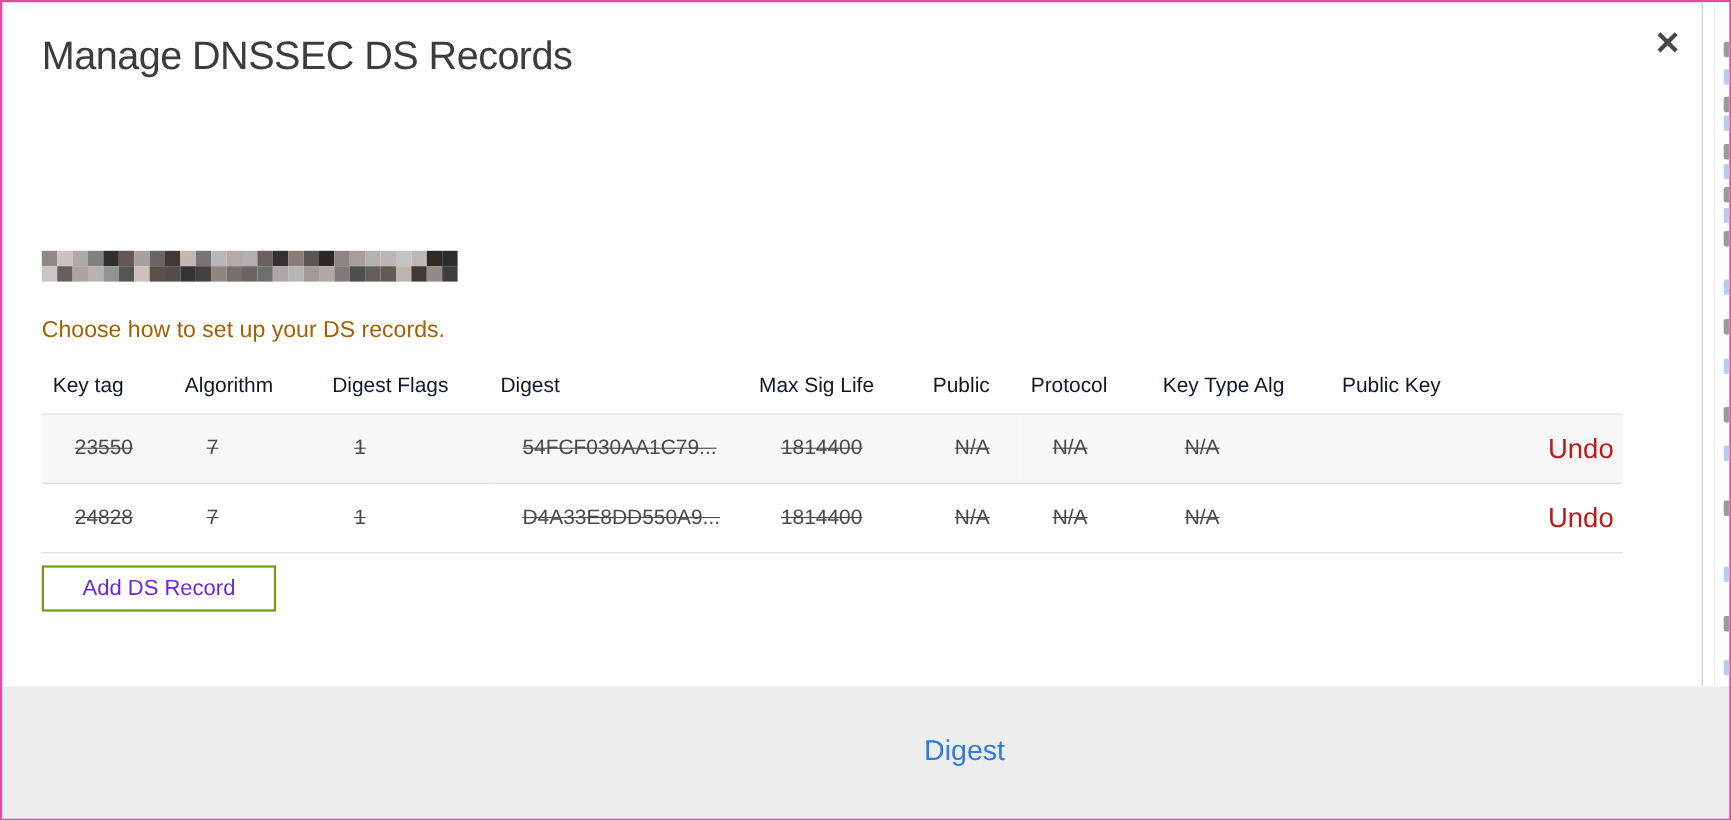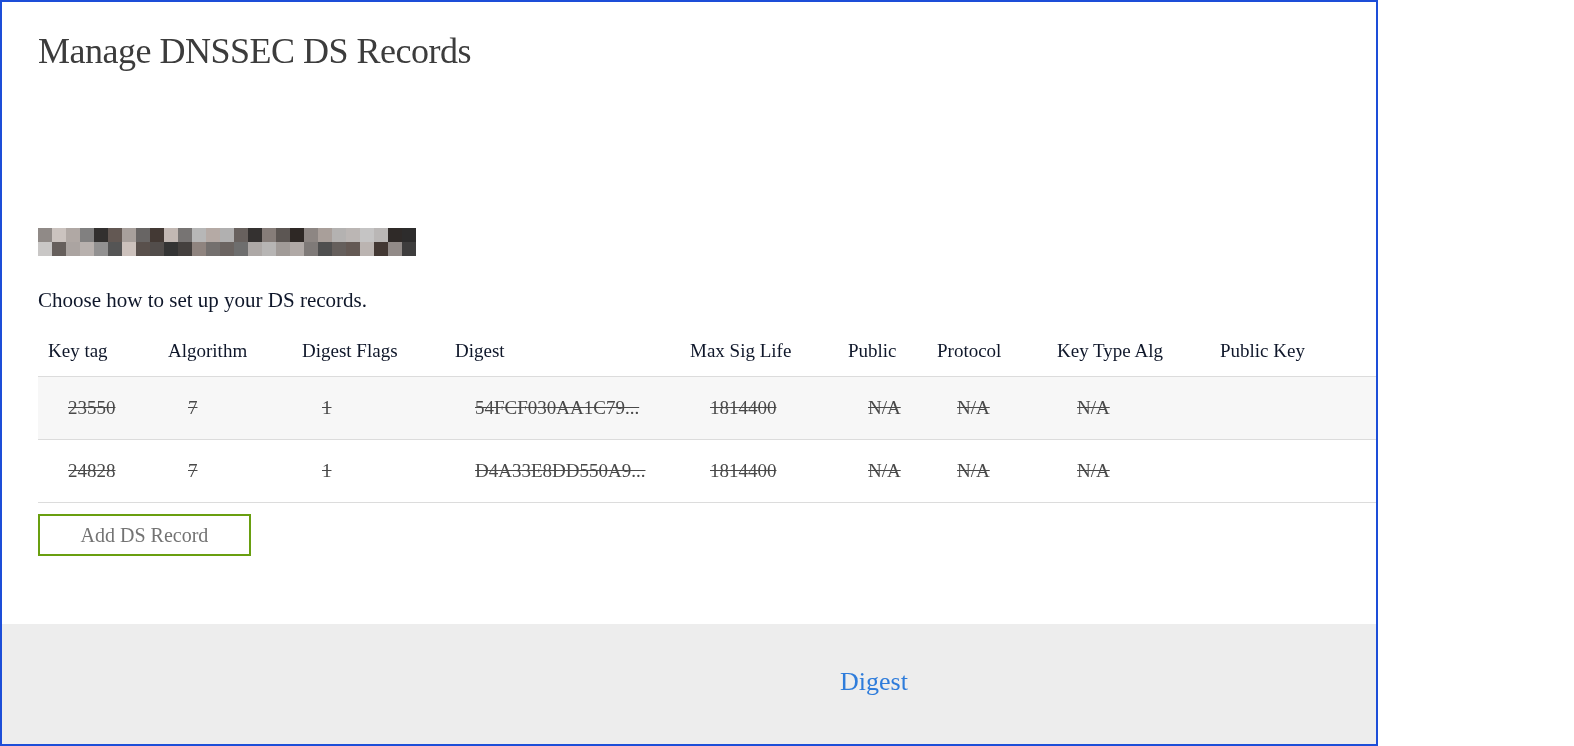--- a/index.html
+++ b/index.html
@@ -1,39 +1,39 @@
 <!DOCTYPE html>
 <html><head>
 <meta charset="utf-8">
 <style>
   html,body { margin:0; padding:0; background:#fff; }
   .screen {
     position:relative;
-    width:1378px; height:746px;
+    width:1574px; height:746px;
     box-sizing:border-box;
-    border:2px solid #1d4ed8;
+    border:2px solid #ec4899;
     background:#ffffff;
-    font-family:Liberation Serif, serif;
+    font-family:Liberation Sans, sans-serif;
     overflow:hidden;
   }
   .title {
     position:absolute; left:36px; top:28px;
     font-size:36px; letter-spacing:-0.5px;
     color:#3c3c3c; font-weight:400;
   }
   .close-btn {
     position:absolute; left:1494px; top:18px;
     width:40px; height:40px; line-height:40px; text-align:center;
     font-size:29px; font-weight:bold; color:#474747; cursor:pointer;
   }
   .domain-redacted { position:absolute; left:36px; top:226px; font-size:0; }
   .domain-redacted .px { display:inline-block; width:14px; height:14px; }
   .instruction {
     position:absolute; left:36px; top:286px;
-    font-size:21px; color:#0f172a;
+    font-size:21px; color:#a16207;
   }
   table.ds-table {
     position:absolute; left:36px; top:324px;
     width:1437px; border-collapse:collapse; table-layout:fixed;
   }
   .ds-table th {
     height:50px; text-align:left; vertical-align:middle;
     padding:0 0 0 10px; font-size:19px; font-weight:400; color:#0f172a;
   }
   .ds-table tbody tr { height:63px; }
@@ -43,21 +43,21 @@
   .ds-table tbody tr:last-child { border-bottom:1px solid #dcdcdc; }
   .ds-table td {
     padding:0 0 0 10px; font-size:19px; color:#494949; vertical-align:middle;
   }
   .ds-table td .struck { text-decoration:line-through;margin-left:20px; }
   .ds-table td.action-cell { text-align:right; padding-right:8px; }
   .undo-link { color:#b91c1c; text-decoration:none; font-size:25px; cursor:pointer; }
   .add-btn {
     position:absolute; left:36px; top:512px;
     width:213px; height:42px;
-    background:#ffffff; border:2px solid #699f10; color:#737373;
+    background:#ffffff; border:2px solid #699f10; color:#6d28d9;
     font-size:20px; font-family:inherit; cursor:pointer; box-sizing:border-box;
   }
   .footer {
     position:absolute; left:0; top:622px; width:100%; height:122px;
     background:#ededed; z-index:2;
   }
   .annotation-rect {
     position:absolute; left:645px; top:632px;
     width:183px; height:98px; box-sizing:border-box;
     border:5px solid #f11313; background:#ffffff;

